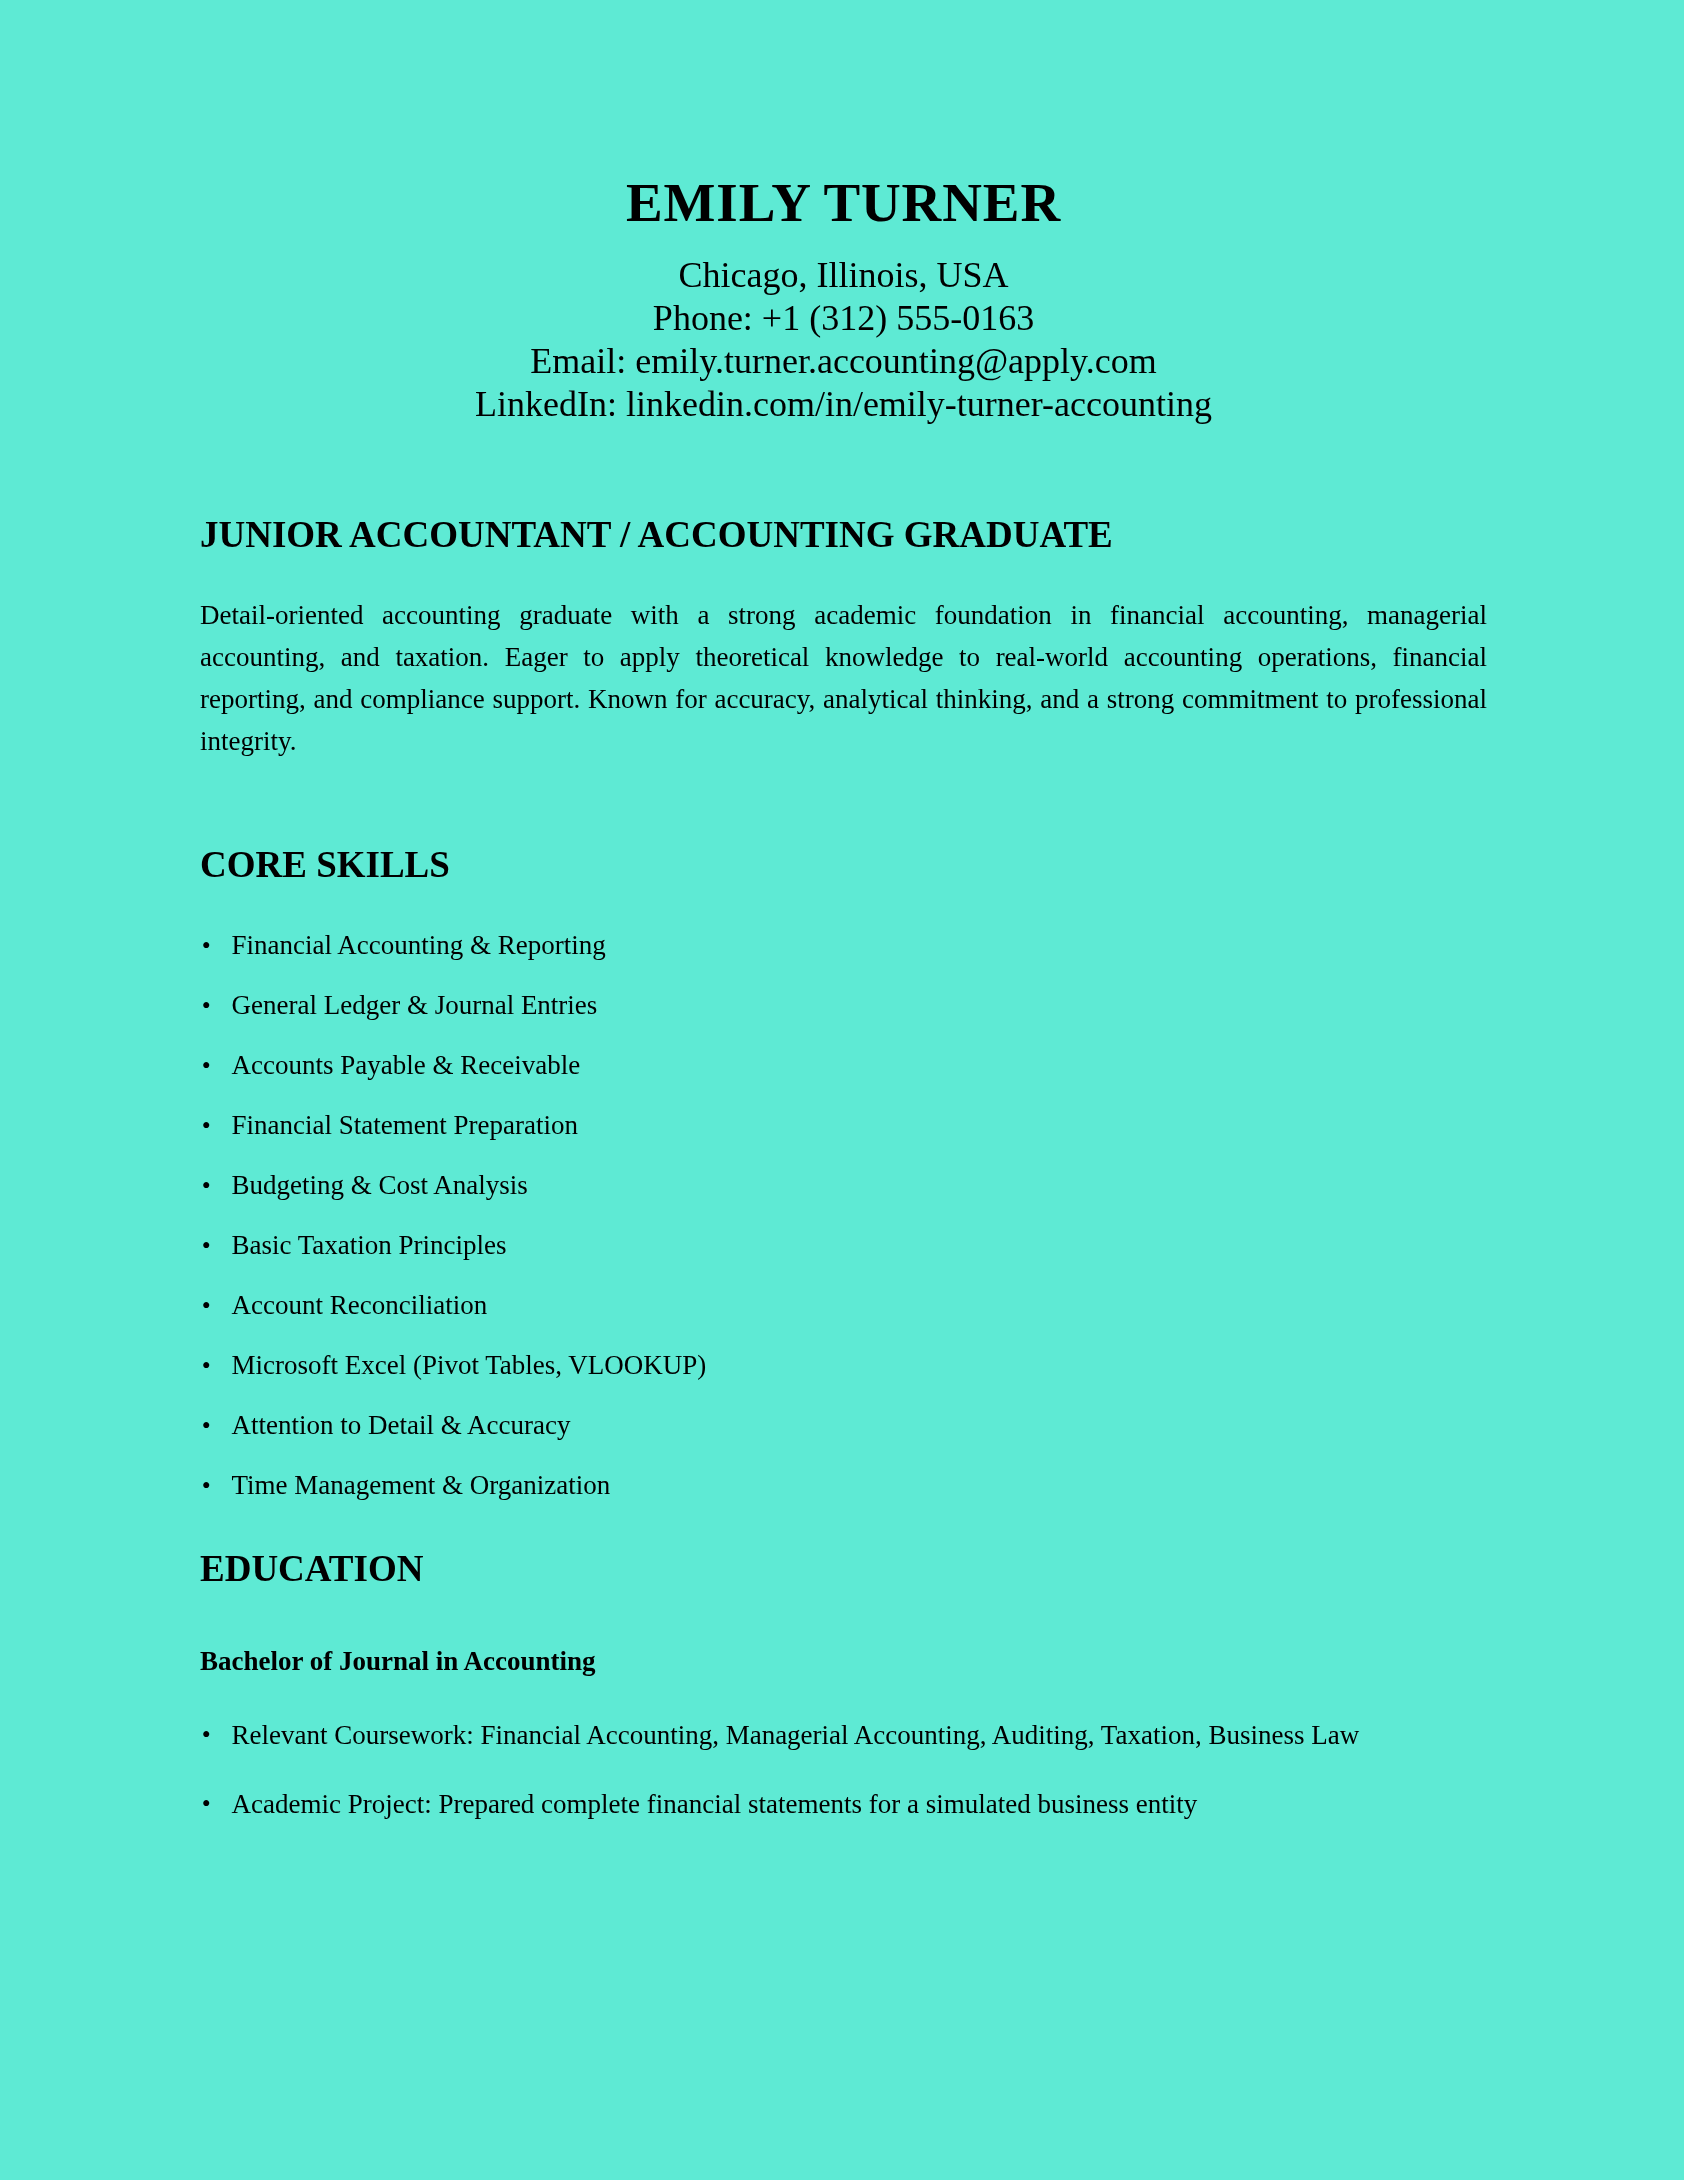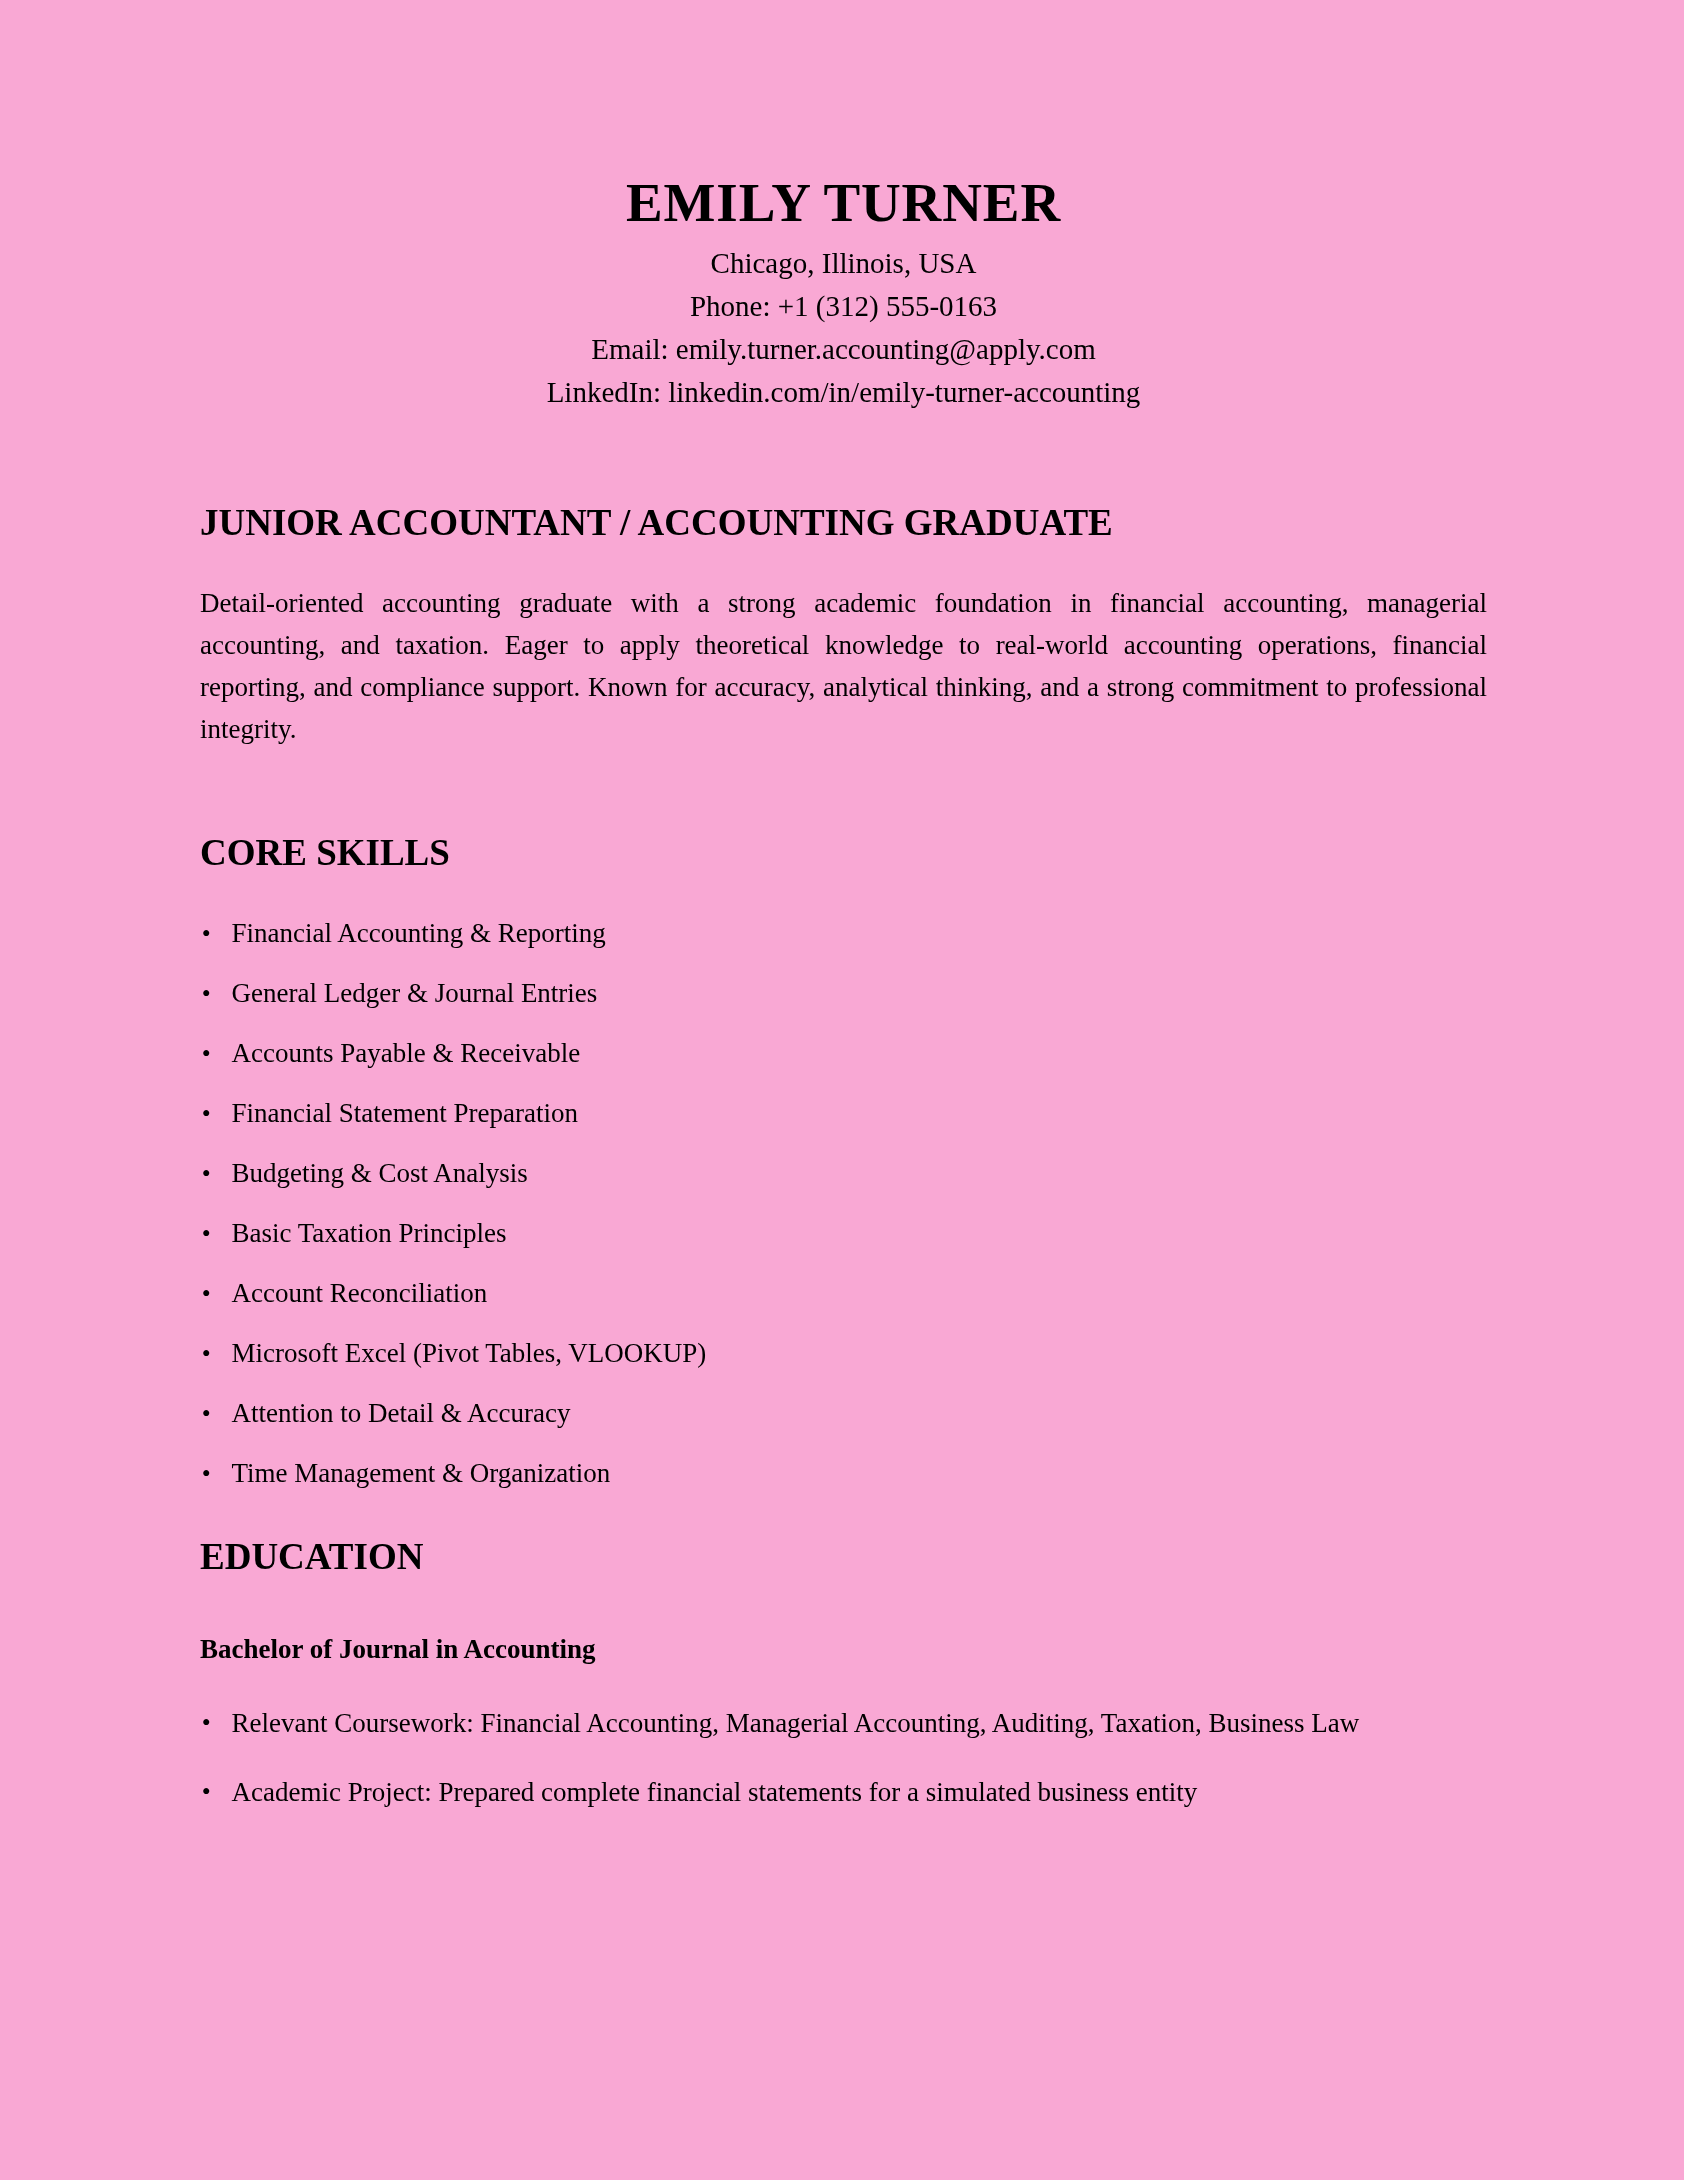--- a/index.html
+++ b/index.html
@@ -2,37 +2,37 @@
 <html style="font-size:13.6px"><head>
 <meta charset="utf-8">
 <style>
   * { margin: 0; padding: 0; box-sizing: border-box; }
   html, body { background: #ffffff; }
   .page {
     position: relative;
     width: 1685px;
     height: 2181px;
     margin: 0 auto;
-    background: #f9a8d4;
+    background: #5eead4;
     color: #000000;
     font-family: "Liberation Serif", "DejaVu Serif", serif;
     padding: 175px 198px 0 200px;
     overflow: hidden;
   }
   
   .doc-header { text-align: center; }
   .doc-name {
     font-size: 55px;
     font-weight: bold;
     letter-spacing: 0.9px;
     line-height: 1;
   }
   .contact-block {
-    margin-top: 12px;
-    font-size: 29px;
+    margin-top: 24px;
+    font-size: 36px;
     line-height: 43px;
   }
   .contact-line { display: block; }
   
   .section-heading {
     font-size: 37px;
     font-weight: bold;
     line-height: 1.15;
   }
   .section-title-role { margin-top: 88px; }

